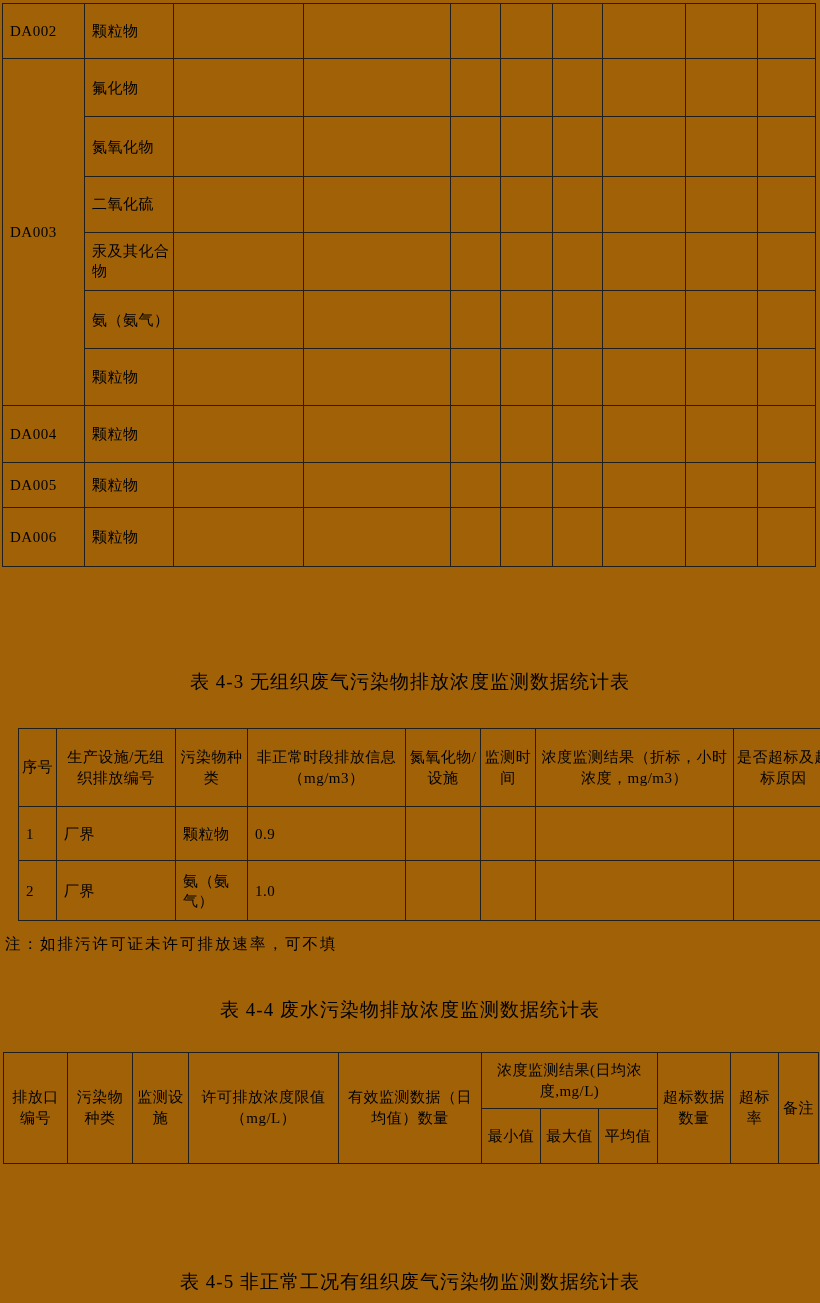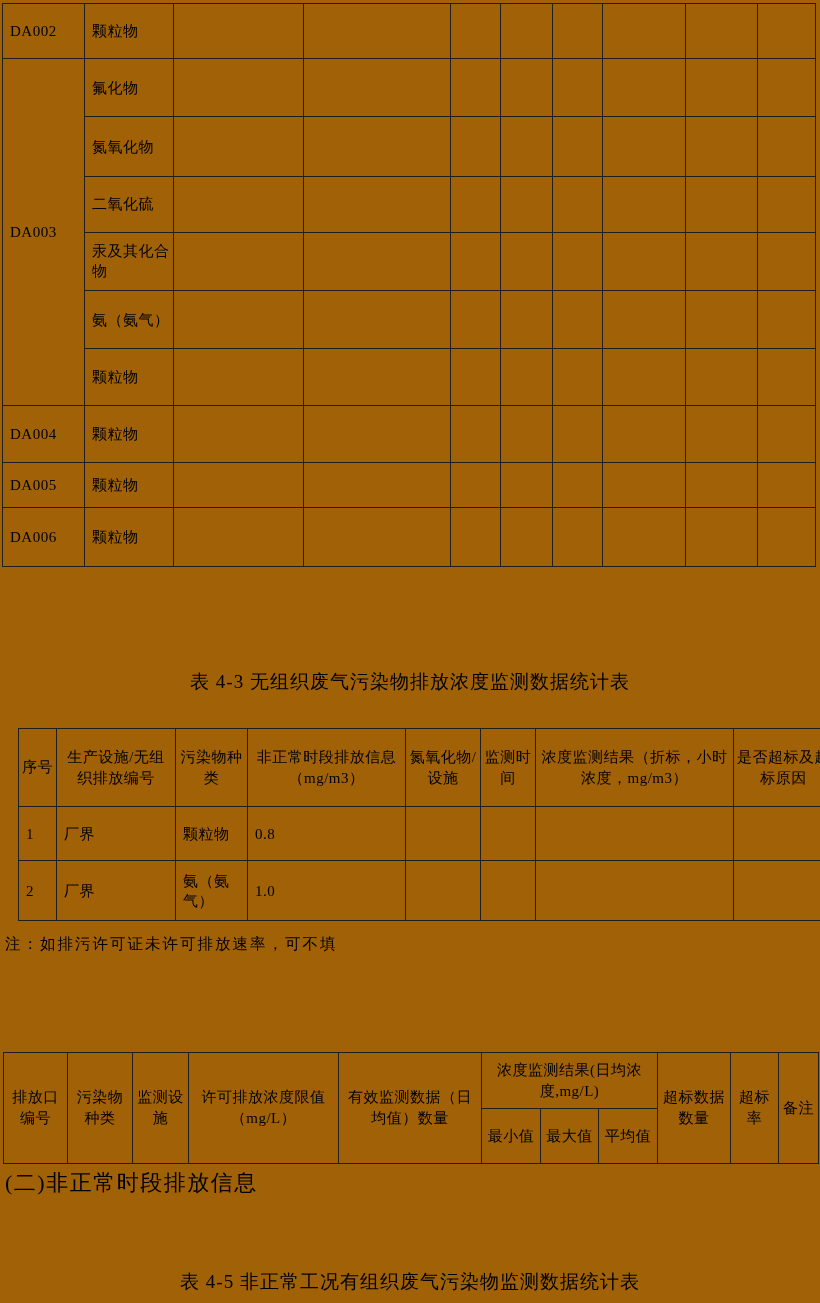--- a/index.html
+++ b/index.html
@@ -181,41 +181,42 @@
         <th>非正常时段排放信息（mg/m3）</th>
         <th>氮氧化物/设施</th>
         <th>监测时间</th>
         <th>浓度监测结果（折标，小时浓度，mg/m3）</th>
         <th>是否超标及超标原因</th>
       </tr>
       <tr style="height:54px">
         <td>1</td>
         <td>厂界</td>
         <td>颗粒物</td>
-        <td>0.8</td>
+        <td>0.9</td>
         <td></td>
           <td></td>
           <td></td>
           <td></td>
       </tr>
       <tr style="height:60px">
         <td>2</td>
         <td>厂界</td>
         <td>氨（氨气）</td>
         <td>1.0</td>
         <td></td>
           <td></td>
           <td></td>
           <td></td>
       </tr>
     </tbody>
   </table>
 
   <div class="note" style="left:5px; top:930px; width:812px">注：如排污许可证未许可排放速率，可不填</div>
 
+  <div class="tbl-title" style="top:997px">表 4-4 废水污染物排放浓度监测数据统计表</div>
 
   <table class="grid abs" style="left:3px; top:1052px; width:815px; height:111px">
     <colgroup>
       <col style="width:64px">
         <col style="width:65px">
         <col style="width:56px">
         <col style="width:150px">
       <col style="width:143px">
         <col style="width:59px">
         <col style="width:58px">
@@ -237,17 +238,16 @@
         <th rowspan="2">备注</th>
       </tr>
       <tr style="height:55px">
         <th>最小值</th>
         <th>最大值</th>
         <th>平均值</th>
       </tr>
     </tbody>
   </table>
 
-  <div class="section-heading" style="left:5px; top:1168px">(二)非正常时段排放信息</div>
 
   <div class="tbl-title" style="top:1269px">表 4-5 非正常工况有组织废气污染物监测数据统计表</div>
 
 </div>
 
 </body></html>

